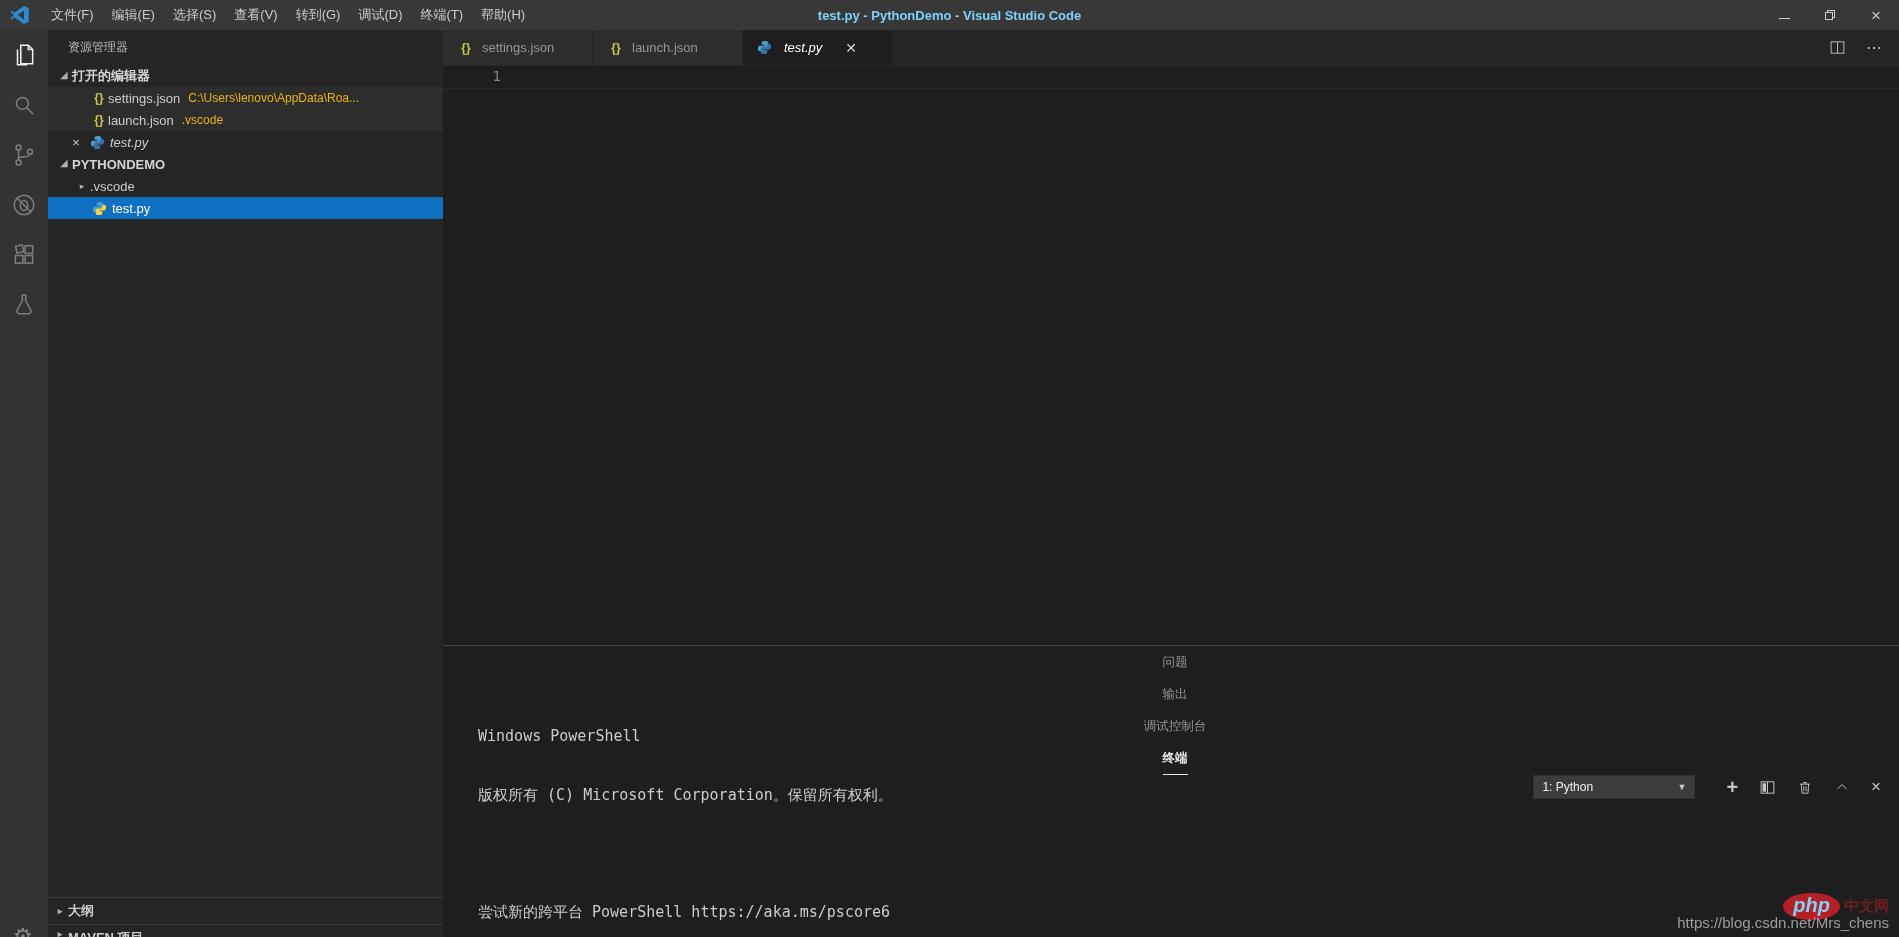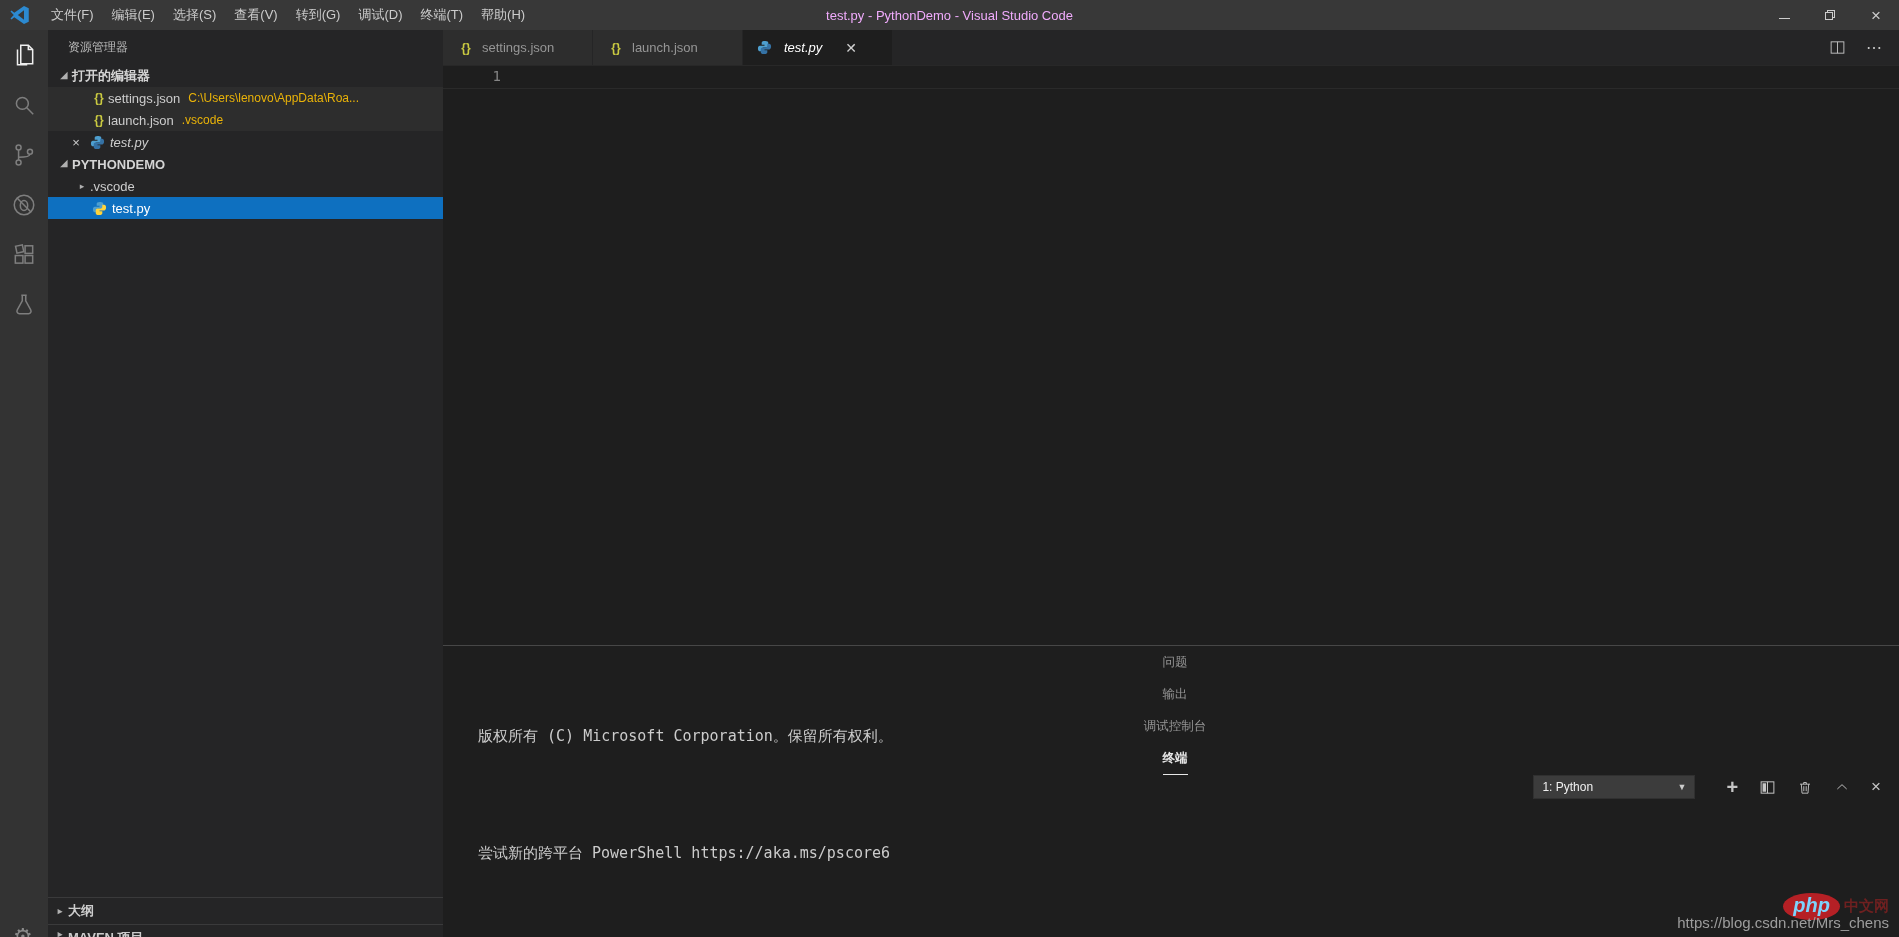--- a/index.html
+++ b/index.html
@@ -5,21 +5,21 @@
   * { margin:0; padding:0; box-sizing:border-box; }
   html,body { width:1899px; height:937px; overflow:hidden; background:#1e1e1e;
     font-family:"Liberation Sans",sans-serif; }
 
   
   .titlebar { position:absolute; left:0; top:0; width:1899px; height:30px;
     background:#383838; display:flex; align-items:center; color:#cccccc; font-size:13px; z-index:30; }
   .vscode-logo { width:20px; height:20px; margin-left:10px; flex:0 0 auto; }
   .menus { display:flex; margin-left:12px; }
   .menu-item { padding:0 9px; line-height:30px; cursor:default; }
-  .title-text { position:absolute; left:50%; transform:translateX(-50%); color:#f0abfc; white-space:nowrap; }
+  .title-text { position:absolute; left:50%; transform:translateX(-50%); color:#7dd3fc; white-space:nowrap;font-weight:bold; }
   .win-controls { position:absolute; right:0; top:0; display:flex; height:30px; }
   .win-btn { width:46px; height:30px; display:flex; align-items:center; justify-content:center; color:#cccccc; }
   .min-glyph { display:inline-block; width:11px; border-bottom:1px solid #ccc; height:1px; margin-top:6px;}
   .restore-glyph { position:relative; width:10px; height:10px; }
   .restore-glyph .b { position:absolute; left:0; bottom:0; width:8px; height:8px; border:1px solid #ccc; background:#383838;}
   .restore-glyph .f { position:absolute; right:0; top:0; width:8px; height:8px; border:1px solid #ccc; }
   .close-glyph { font-size:17px; line-height:1; }
 
   
   .activitybar { position:absolute; left:0; top:30px; width:48px; height:907px;
@@ -289,20 +289,21 @@
       </span>
       <span class="icon-btn">
         <svg width="16" height="16" viewBox="0 0 24 24">
             <path d="M5 15 l7-6.5 7 6.5"></path>
           </svg>
       </span>
       <span class="icon-btn panel-close">×</span>
     </div>
   </div>
   <div class="terminal">
+    <div class="t-line">Windows PowerShell</div>
     <div class="t-line">版权所有 (C) Microsoft Corporation。保留所有权利。</div>
     <div class="t-line"></div>
     <div class="t-line">尝试新的跨平台 PowerShell https://aka.ms/pscore6</div>
     
     
     
   </div>
 </div>
 
 <div class="watermark">

